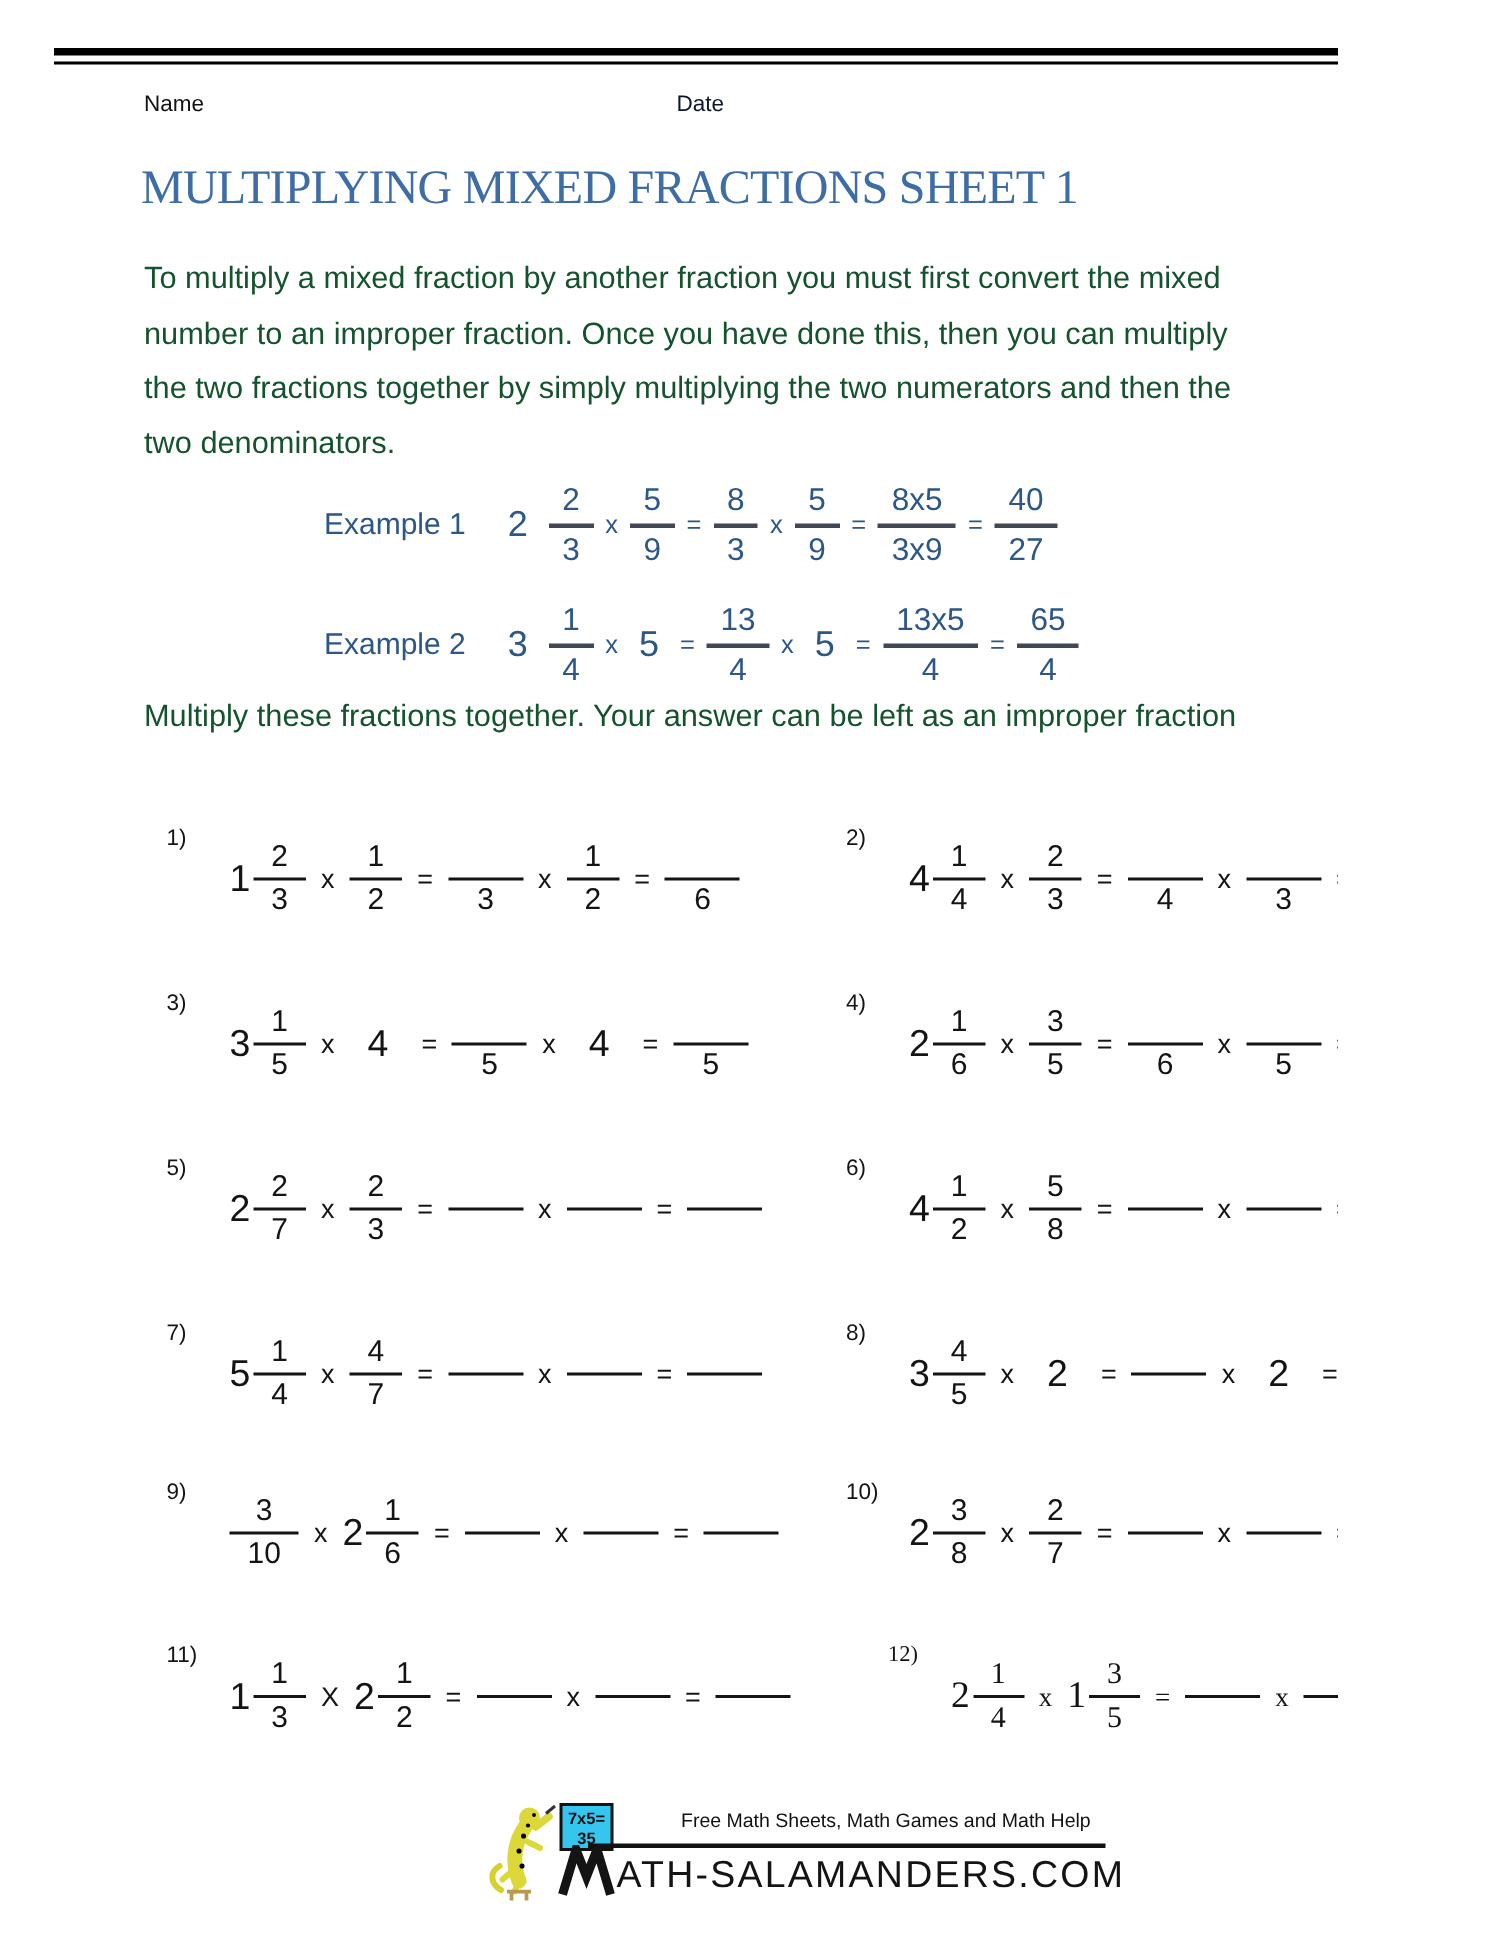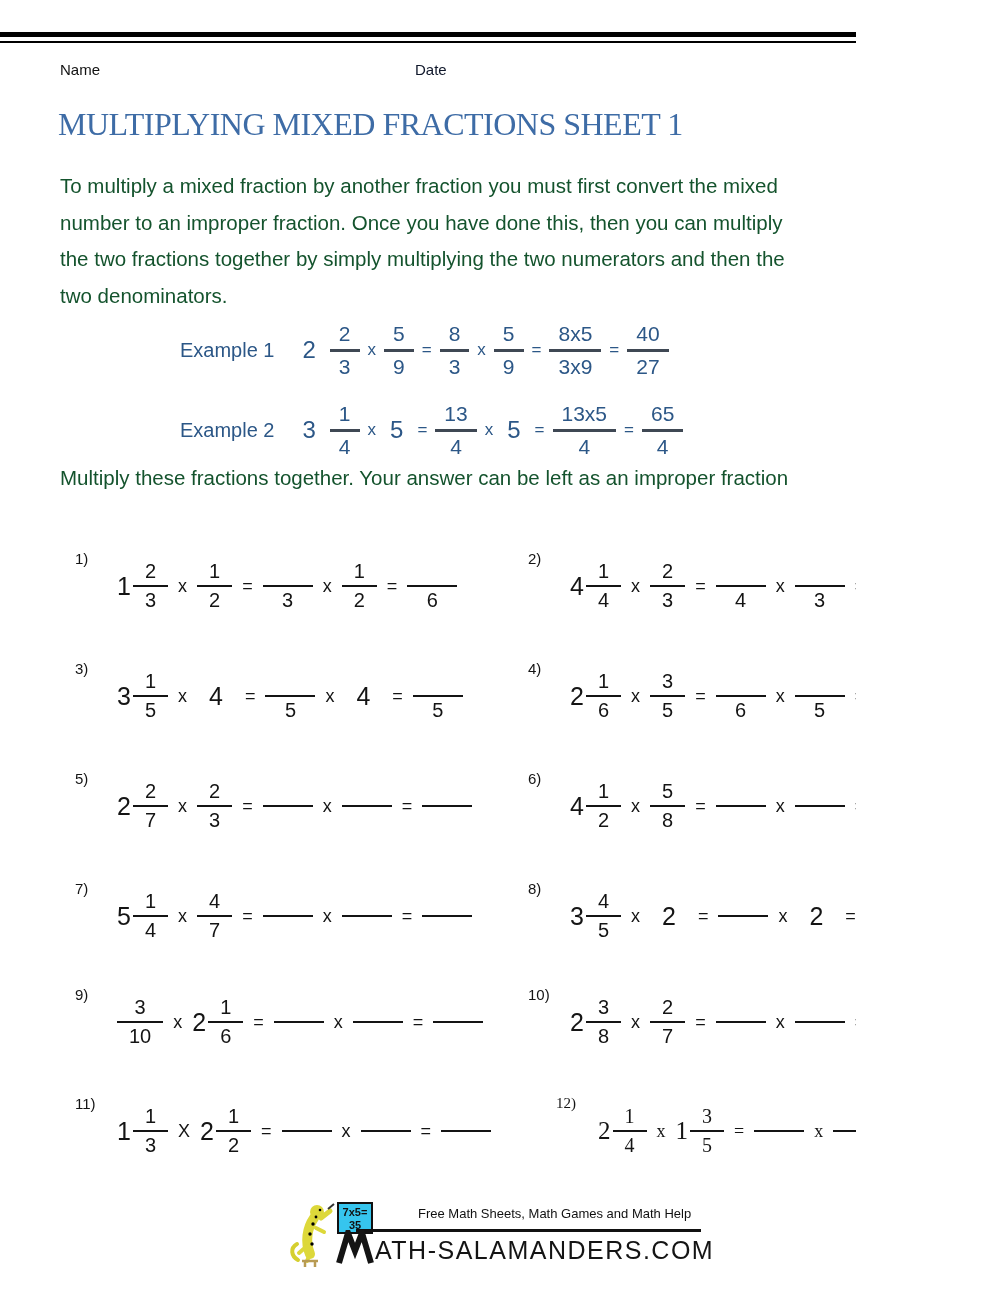--- a/index.html
+++ b/index.html
@@ -1,18 +1,18 @@
 <!DOCTYPE html>
 <html><head>
 <meta charset="utf-8">
 <style>
   * { margin:0; padding:0; box-sizing:border-box; }
   html,body { background:#fff; }
   body { font-family:"Liberation Sans", sans-serif; color:#161616; }
-  .page { position:relative; width:856px; height:1294px; background:#fff; overflow:hidden; }
+  .page { position:relative; width:856px; height:1294px; background:#fff; overflow:hidden;margin-left:36px; }
 
   .rule-thick { position:absolute; top:32px; left:0; width:100%; height:5px; background:#000; }
   .rule-thin  { position:absolute; top:41px; left:0; width:100%; height:2px; background:#000; }
 
   .name-label { position:absolute; top:61px; left:60px;  font-size:15px; color:#111; }
   .date-label { position:absolute; top:61px; left:415px; font-size:15px; color:#0f172a; }
 
   .logo-box { position:absolute; top:57px; left:857px; width:108px; height:93px;
               border:2px solid #9a9a9a; background:#fff; }
 

